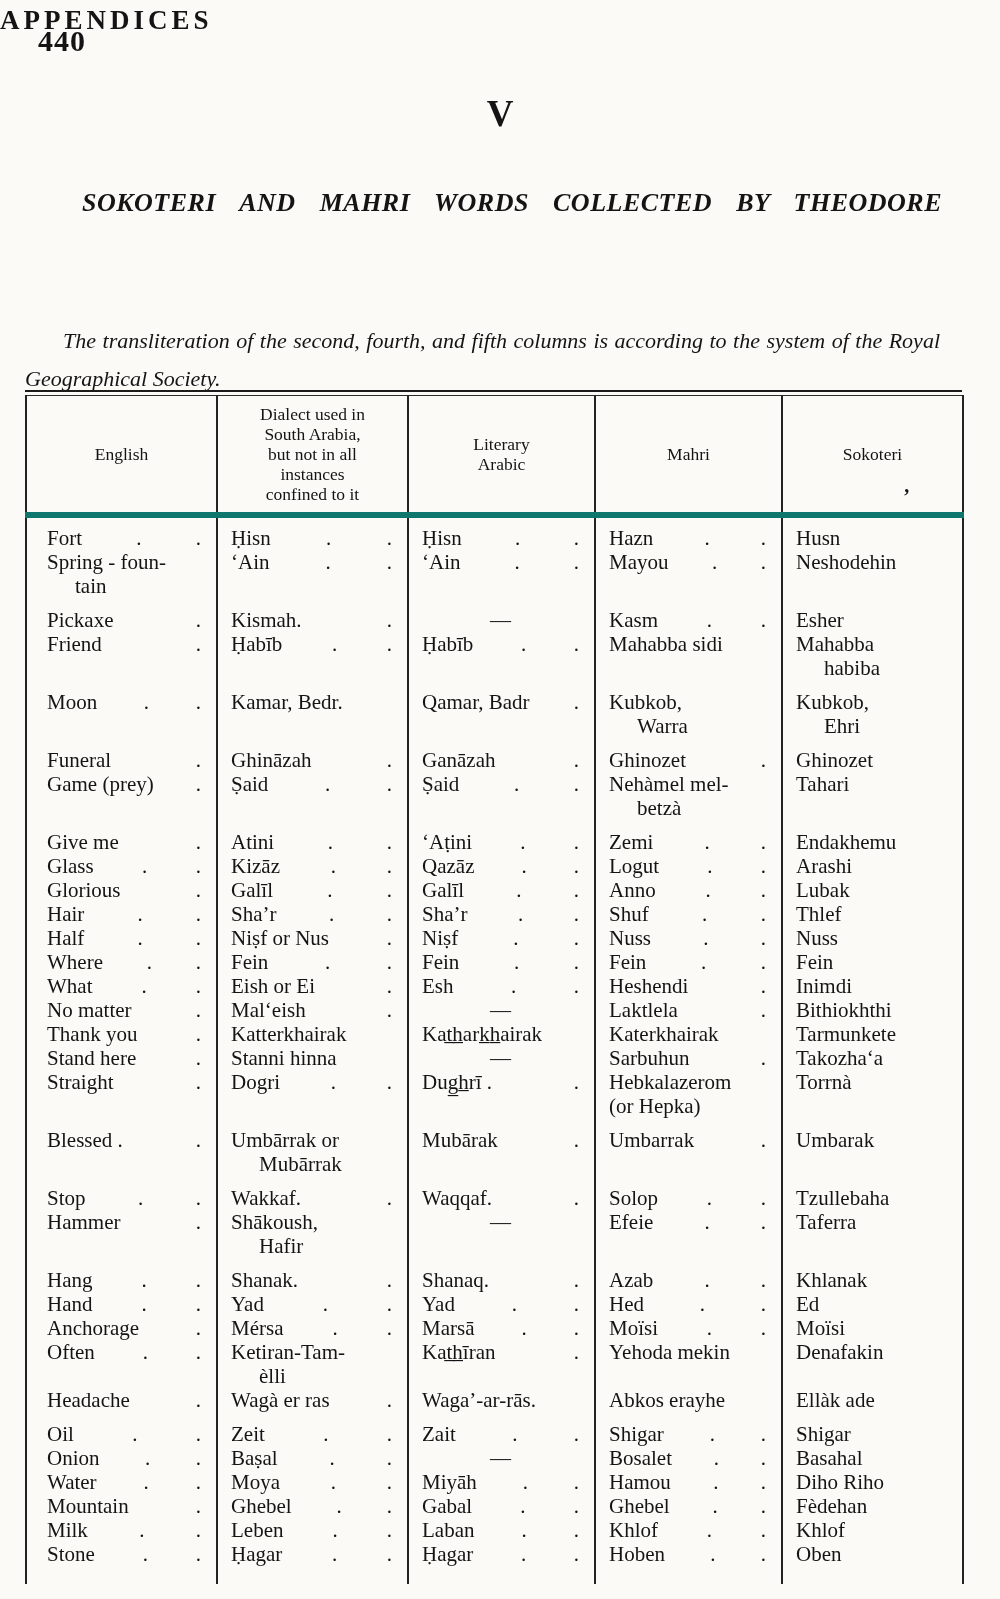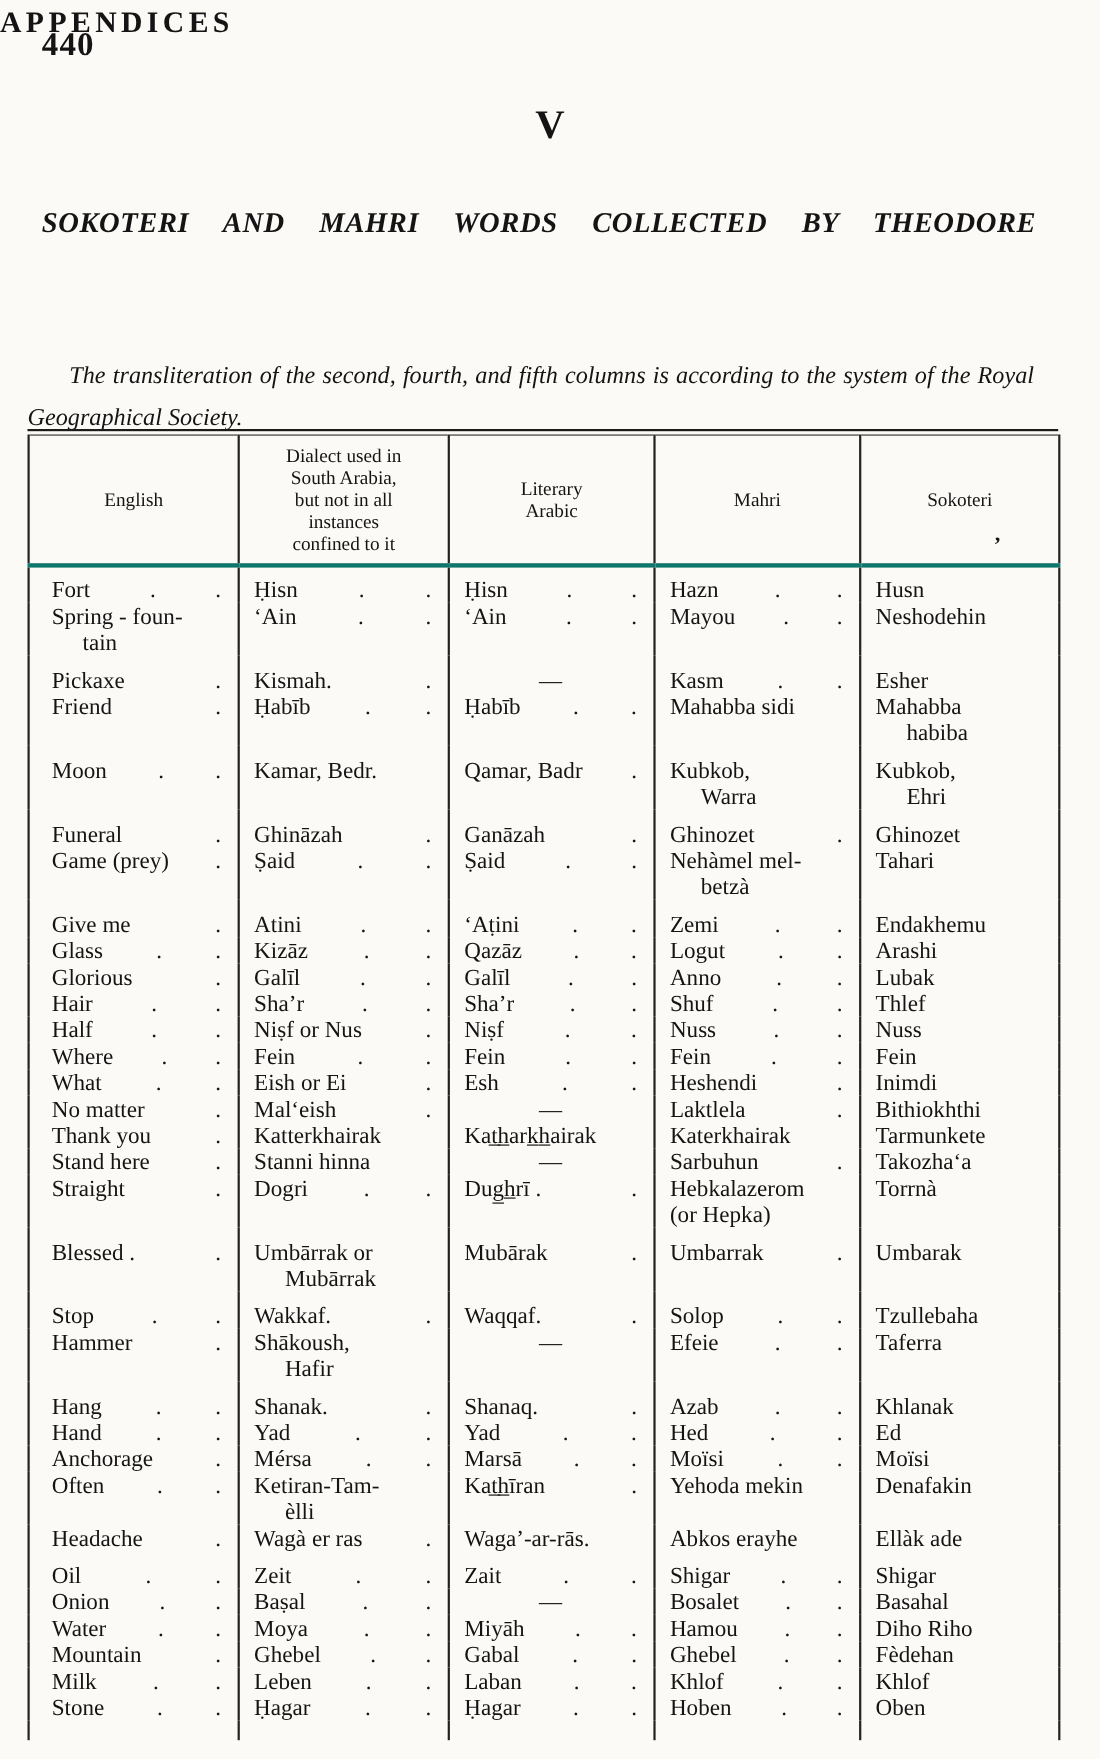--- a/index.html
+++ b/index.html
@@ -26,21 +26,21 @@
     position:absolute; left:0; right:0; top:92px;
     text-align:center; font-size:37px; font-weight:600;
   }
 
   
   .title-block {
     position:absolute; left:38px; right:58px; top:183px;
     font-style:italic; font-weight:600; font-size:26px;
   }
   .title-line { line-height:40px; letter-spacing:0.5px; white-space:normal; }
-  .jl { text-align:justify; text-align-last:justify; }
+  .jl { text-align:justify; text-align-last:justify;margin-left:44px; }
   .ind-title { padding-left:62px; }
 
   
   .note {
     position:absolute; left:25px; right:60px; top:300px;
     font-style:italic; font-size:22px; line-height:38px;
     text-indent:38px; text-align:justify;
   }
 
   
@@ -49,21 +49,21 @@
   table {
     border-collapse:collapse; table-layout:fixed; width:100%;
     border-top:1px solid #2c2c2c;
     font-size:21px;
   }
   th, td { border-left:2px solid #222; vertical-align:top; }
   th:last-child, td:last-child { border-right:2px solid #222; }
   th {
     height:108px; font-weight:400; font-size:17.5px; line-height:20px;
     text-align:center; vertical-align:middle; padding:4px 6px;
-    border-bottom:4px solid #0f766e; position:relative;
+    border-bottom:6px solid #0f766e; position:relative;
   }
   .hlabel { white-space:pre-line; display:inline-block; }
   .hmark { position:absolute; right:52px; bottom:6px; font-size:20px; font-weight:700; }
 
   td { padding:0 15px 0 13px; }
   td:first-child { padding-left:20px; }
   tbody tr:first-child td { padding-top:8px; }
   tr.gap td { padding-top:10px; }
   tr.tail td { height:18px; }
 

